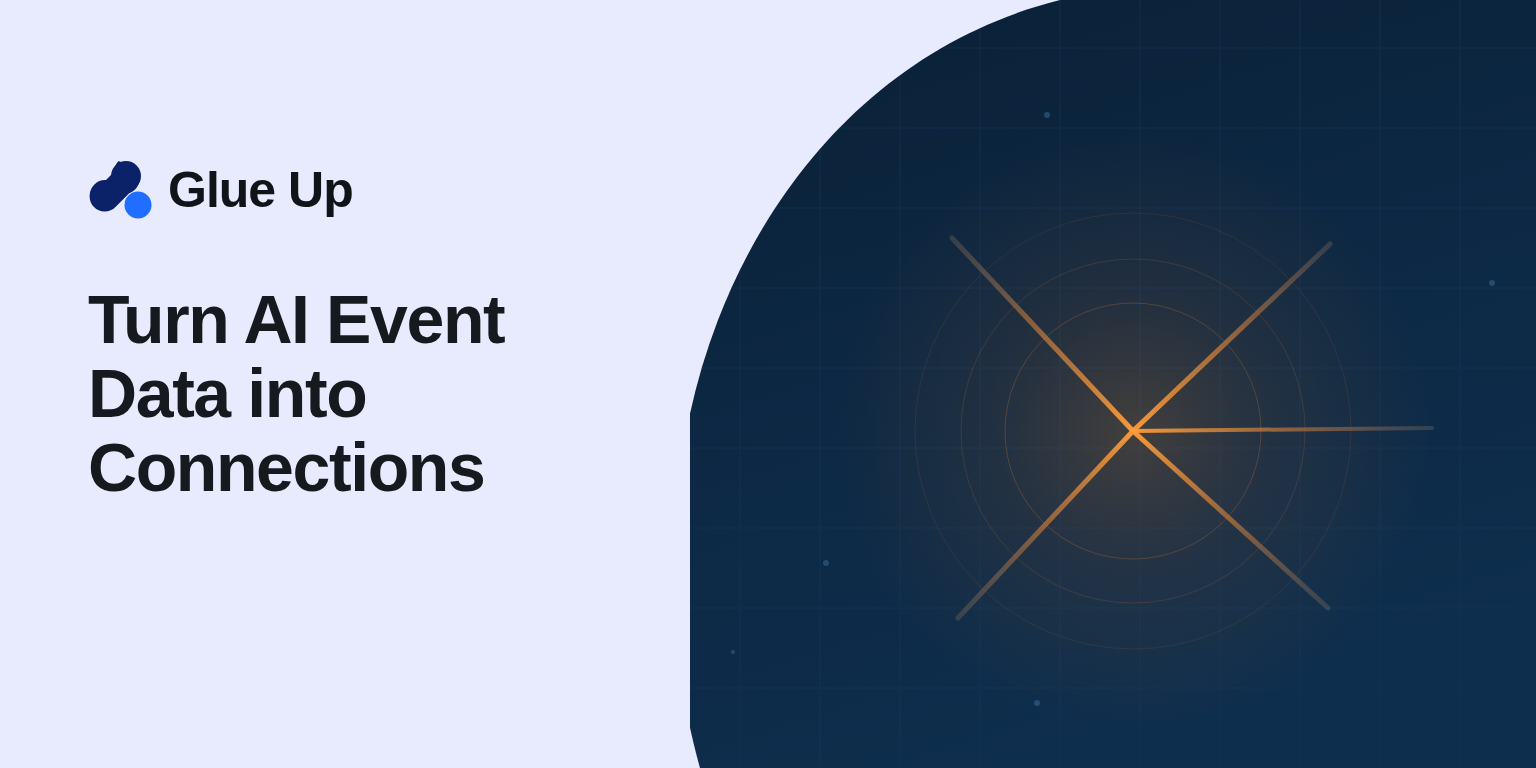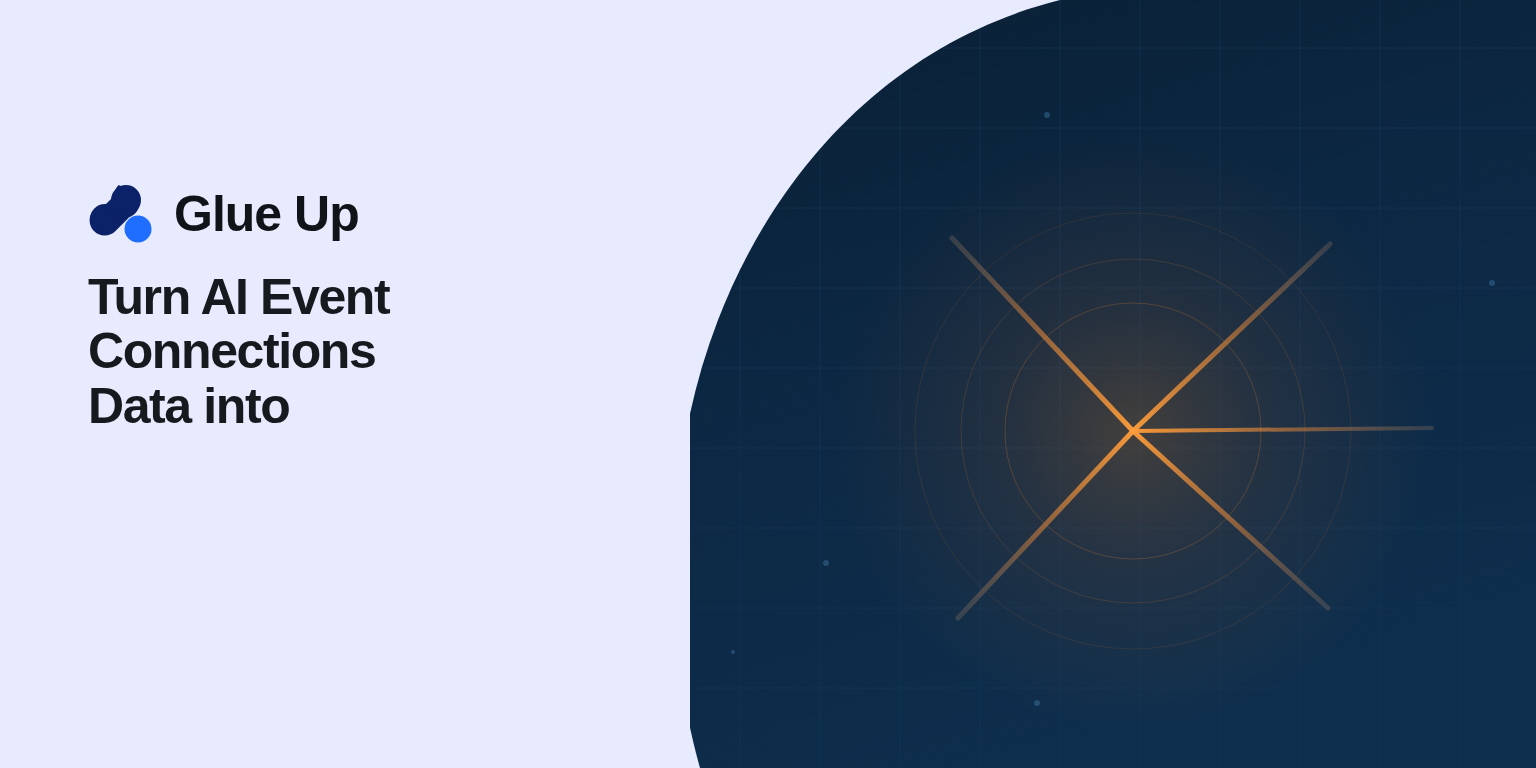--- a/index.html
+++ b/index.html
@@ -10,30 +10,30 @@
   }
   #stage{position:relative;width:1536px;height:768px;overflow:hidden;background:#e7ebfd;}
 
   
   .left-pane{
     position:absolute;left:0;top:0;width:700px;height:768px;
     z-index:5;
   }
   .brand{
     position:absolute;left:88px;top:158px;
-    display:flex;align-items:center;gap:20px;margin-top:24px;
+    display:flex;align-items:center;gap:14px;
   }
   .brand-mark{width:66px;height:64px;display:block;}
   .brand-word{
     font-size:50px;font-weight:700;color:#101418;letter-spacing:-1px;
     line-height:1;white-space:nowrap;
   }
   .headline{
     position:absolute;left:88px;top:236px;width:560px;
-    font-size:50px;font-weight:700;color:#16191d;
+    font-size:68px;font-weight:700;color:#16191d;
     line-height:1.09;letter-spacing:-1.4px;
   }
   .headline .ln{display:block;white-space:nowrap;}
 
   
   .dark-panel{
     position:absolute;left:0;top:0;width:1536px;height:768px;z-index:1;
   }
 
   
@@ -265,18 +265,18 @@
           <circle cx="17" cy="37" r="15" fill="#0b2268"></circle>
           <path d="M30 10 L45 25 L31 38 L17 23 Z" fill="#0b2268"></path>
           <circle cx="50" cy="47" r="13.5" fill="#1f6eff"></circle>
         </svg>
       </span>
       <span class="brand-word">Glue Up</span>
     </div>
 
     <h1 class="headline">
       <span class="ln">Turn AI Event</span>
+      <span class="ln">Data into</span>
       <span class="ln">Connections</span>
-      <span class="ln">Data into</span>
     </h1>
 
   </div>
 </div>
 
 </body></html>

